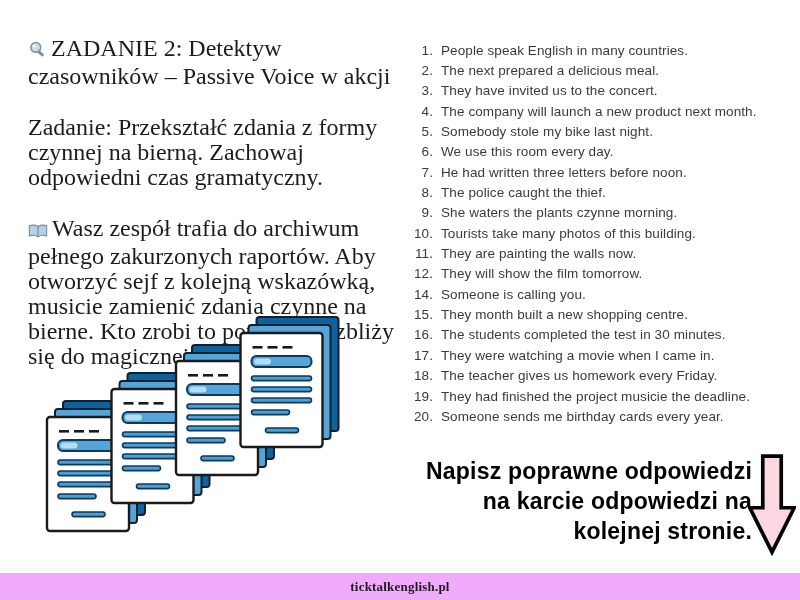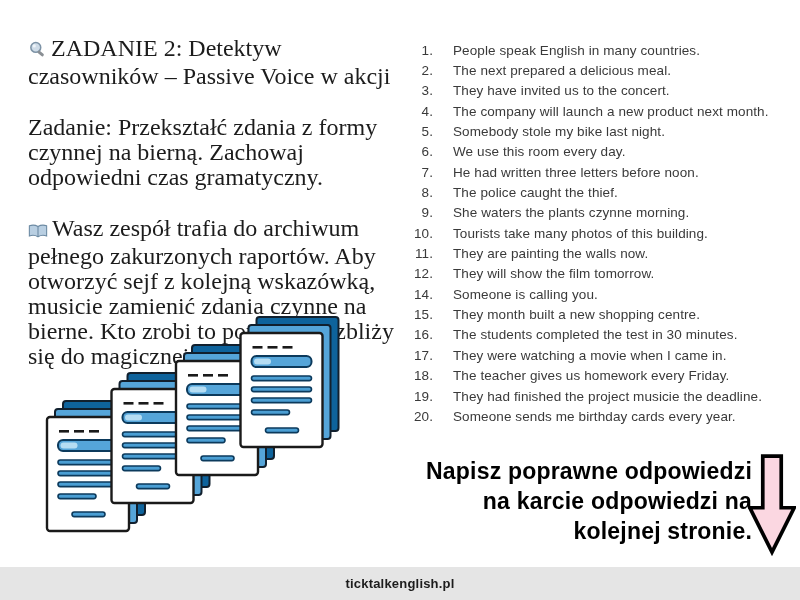--- a/index.html
+++ b/index.html
@@ -27,34 +27,34 @@
   .dashes rect{fill:#1a1a1a;}
   .bar{fill:#55a5d9;stroke:#0c3a5c;stroke-width:2;}
   .bar-hi{fill:#b5ddf3;}
   .ln{fill:#4b9fd4;stroke:#0c3a5c;stroke-width:1.6;}
 
   
   .sentence-list{position:absolute;left:404px;top:40px;width:352px;}
   .row{display:flex;align-items:center;height:20.35px;
        font-size:13.5px;color:#3a3a3a;letter-spacing:.1px;}
   .num{width:29px;text-align:right;flex:0 0 29px;}
-  .txt{margin-left:20px;white-space:nowrap;}
+  .txt{margin-left:8px;white-space:nowrap;}
 
   
   .instruction{
     position:absolute;left:396px;top:456px;width:356px;
     text-align:right;font-weight:bold;font-size:23px;line-height:30px;
     color:#000000;letter-spacing:.2px;
   }
   .down-arrow{position:absolute;left:748px;top:453px;}
 
   
   .footer{
-    position:absolute;left:0;bottom:0;width:800px;height:33px;
-    background:#e5e5e5;display:flex;align-items:center;justify-content:center;
+    position:absolute;left:0;bottom:0;width:800px;height:27px;
+    background:#f0abfc;display:flex;align-items:center;justify-content:center;font-family:Liberation Serif, serif;
   }
   .footer-text{font-size:13px;font-weight:bold;color:#1c1c1c;letter-spacing:.2px;}
 </style>
 </head>
 <body>
 
 <div class="page">
 
   <div class="left-col">
     <p>

